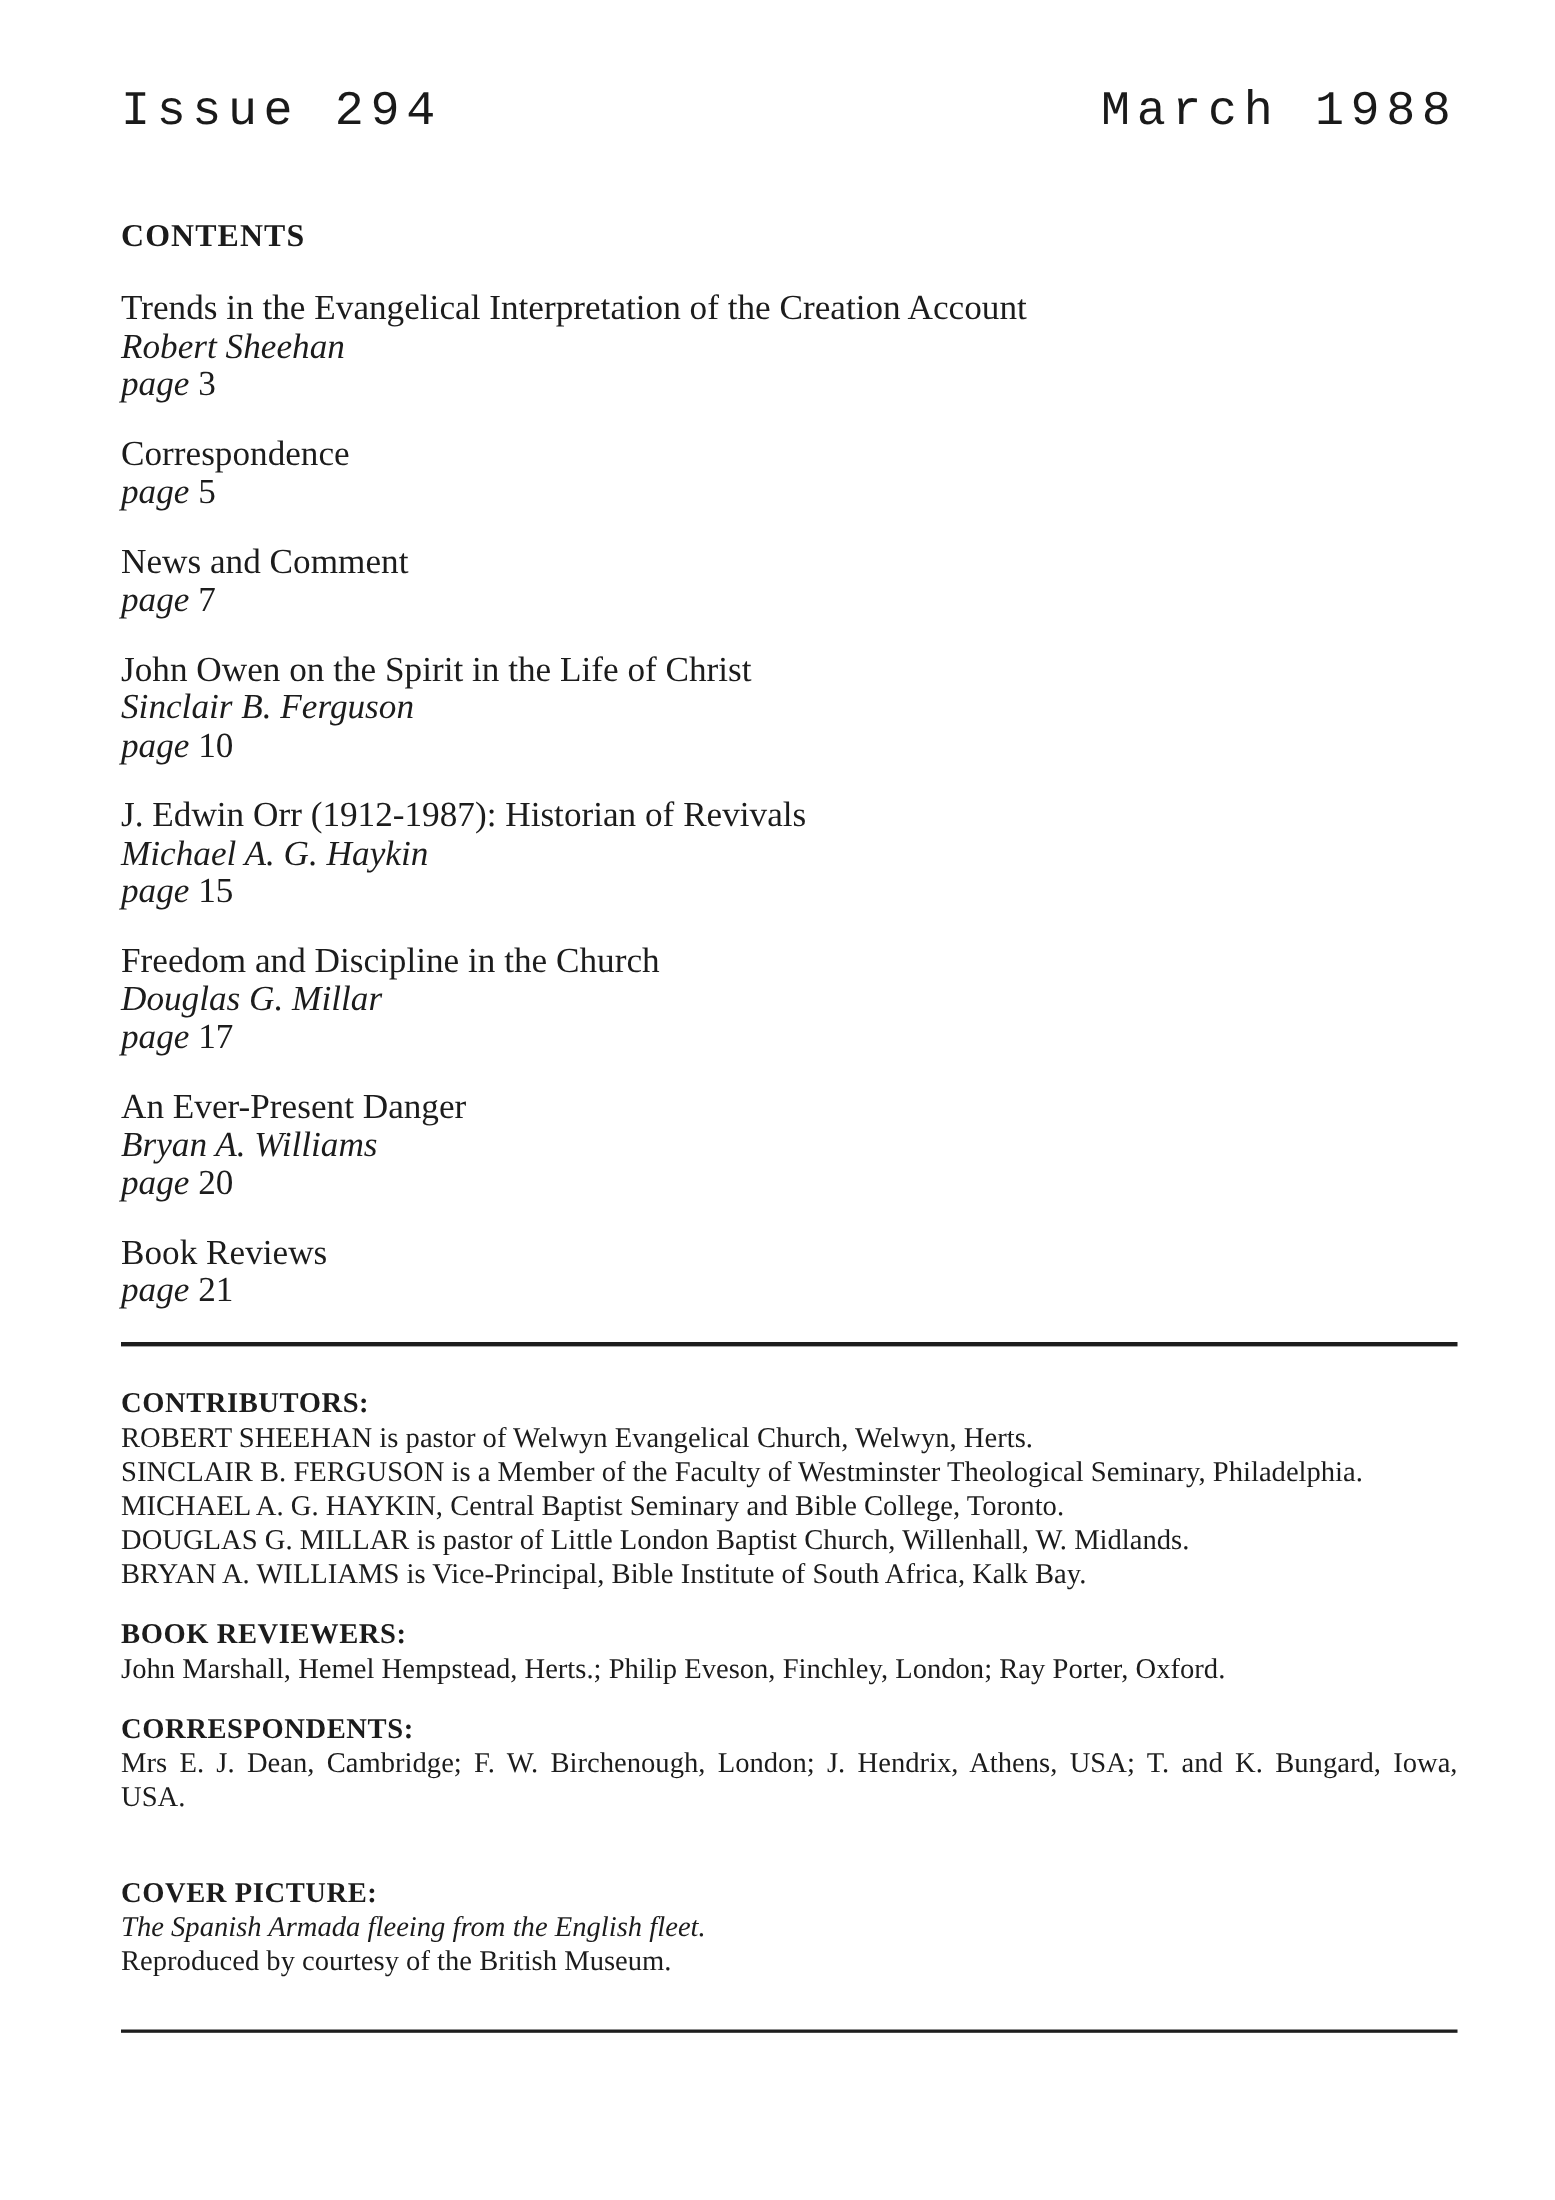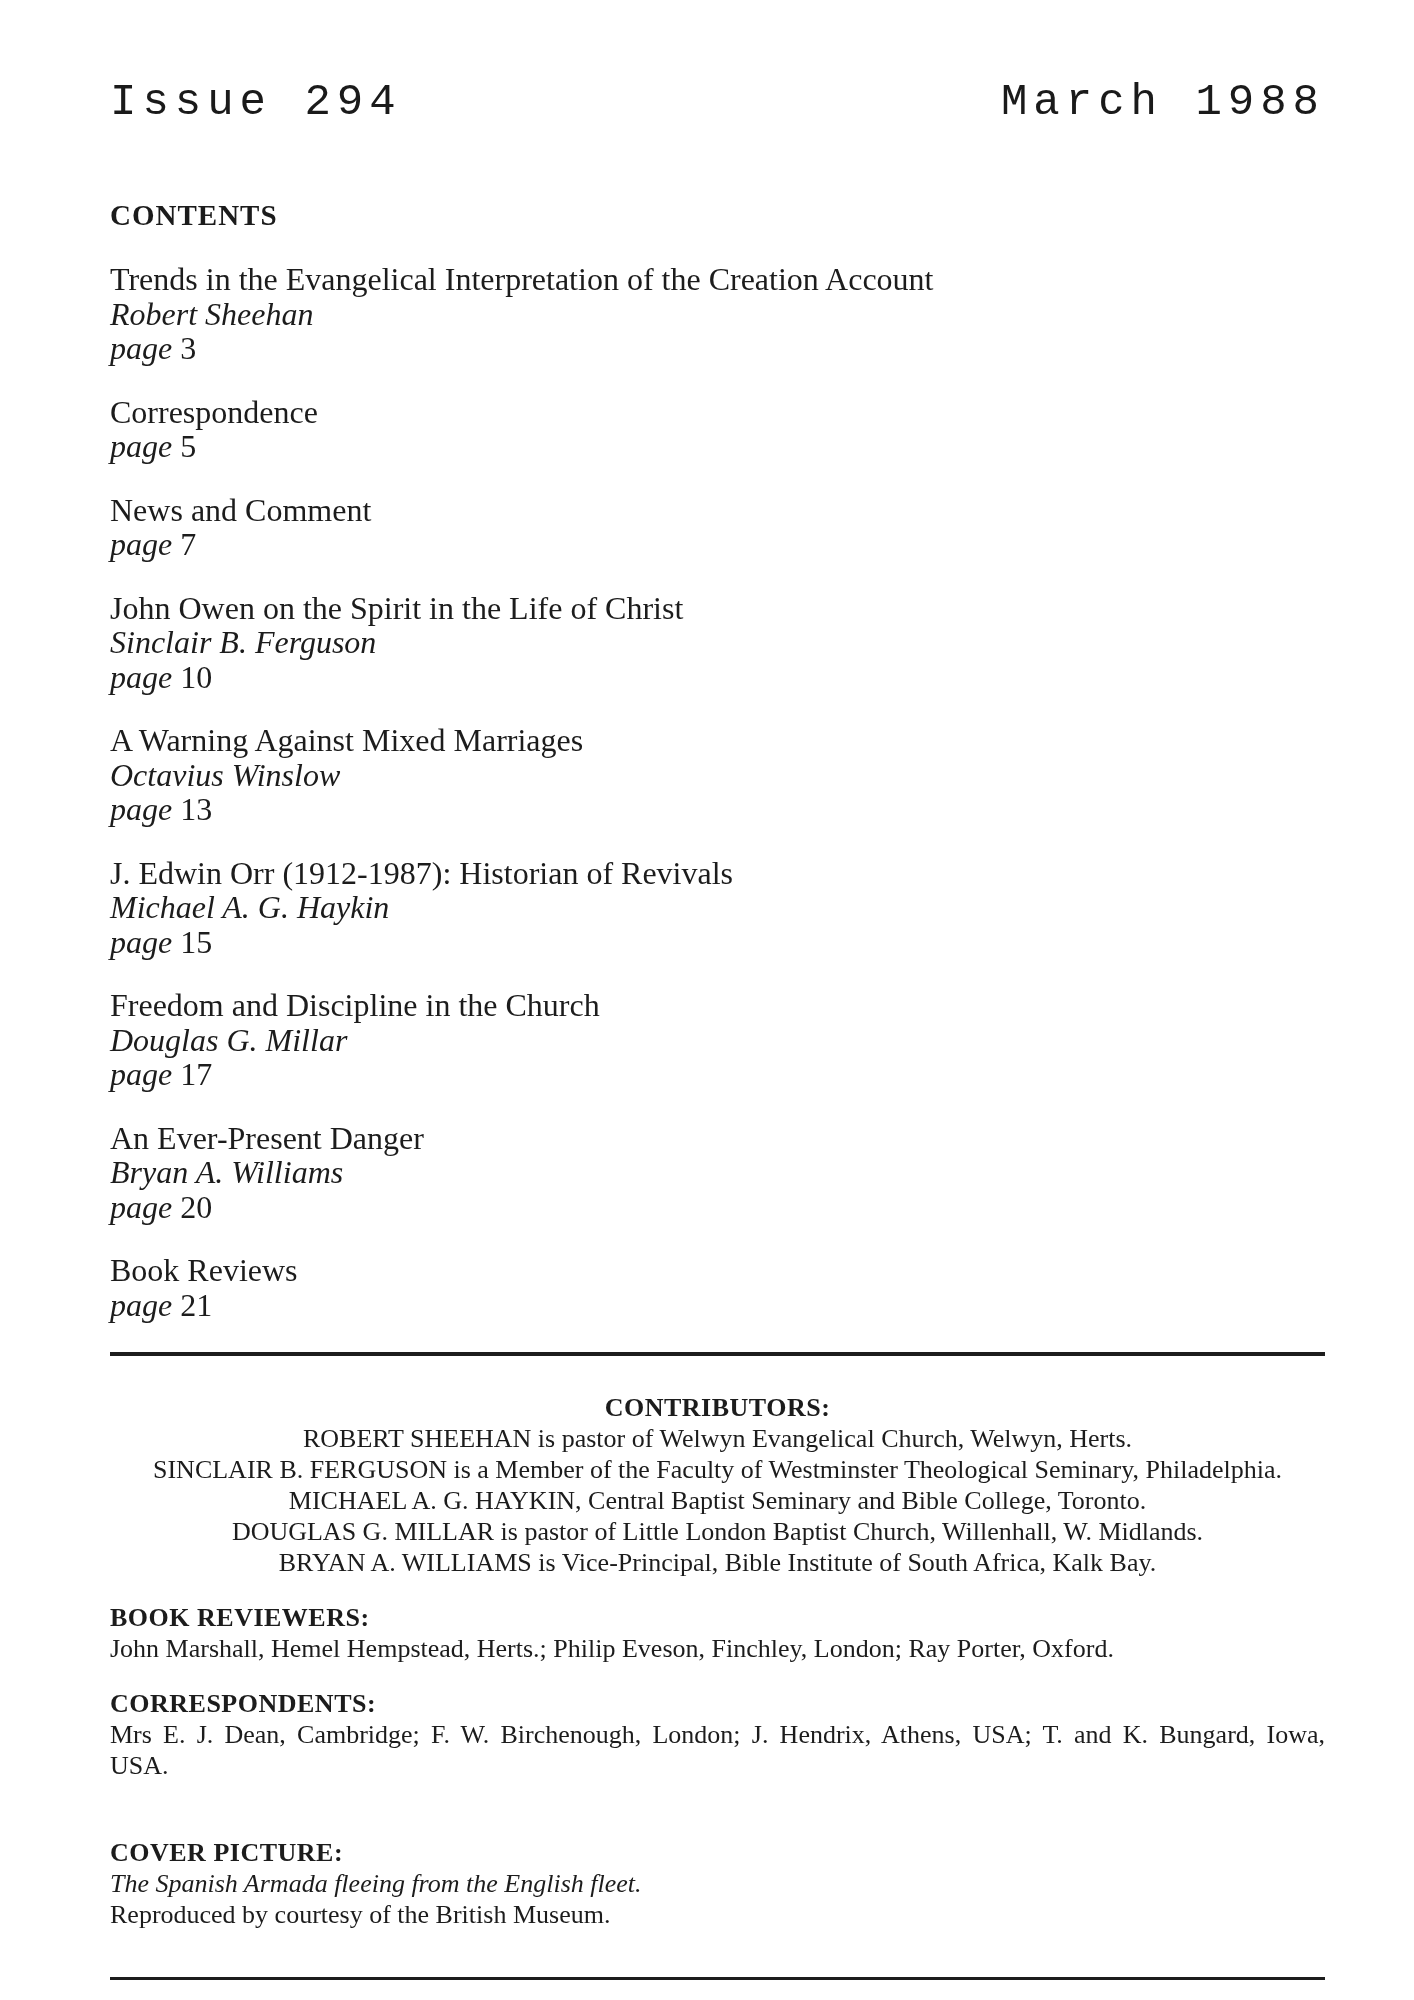--- a/index.html
+++ b/index.html
@@ -47,21 +47,21 @@
   
   .rule { border: none; margin: 0; }
   .rule-top { margin-top: 30px; border-top: 4px solid #1d1d1d; }
   .rule-bottom { margin-top: 47px; border-top: 3px solid #1d1d1d; }
   
   .info-section {
     font-size: 26px;
     line-height: 31px;
     margin-top: 24px;
   }
-  .info-section.first { margin-top: 36px; text-align: center; }
+  .info-section.first { margin-top: 36px; }
   .info-section:last-child { margin-top: 56px; }
   .section-heading {
     margin: 0;
     font-size: 26px; font-weight: bold;
     letter-spacing: 0.5px;
     line-height: 31px;
   }
   .section-line { white-space: nowrap; }
   .section-line.justify {
     white-space: normal;
@@ -101,25 +101,20 @@
 
     <div class="toc-page"><span class="page-word">page</span><span class="page-num">7</span></div>
   </article>
 
   <article class="toc-item">
     <div class="toc-title">John Owen on the Spirit in the Life of Christ</div>
     <div class="toc-author">Sinclair B. Ferguson</div>
     <div class="toc-page"><span class="page-word">page</span><span class="page-num">10</span></div>
   </article>
 
-  <article class="toc-item">
-    <div class="toc-title">A Warning Against Mixed Marriages</div>
-    <div class="toc-author">Octavius Winslow</div>
-    <div class="toc-page"><span class="page-word">page</span><span class="page-num">13</span></div>
-  </article>
 
   <article class="toc-item">
     <div class="toc-title">J. Edwin Orr (1912-1987): Historian of Revivals</div>
     <div class="toc-author">Michael A. G. Haykin</div>
     <div class="toc-page"><span class="page-word">page</span><span class="page-num">15</span></div>
   </article>
 
   <article class="toc-item">
     <div class="toc-title">Freedom and Discipline in the Church</div>
     <div class="toc-author">Douglas G. Millar</div>

